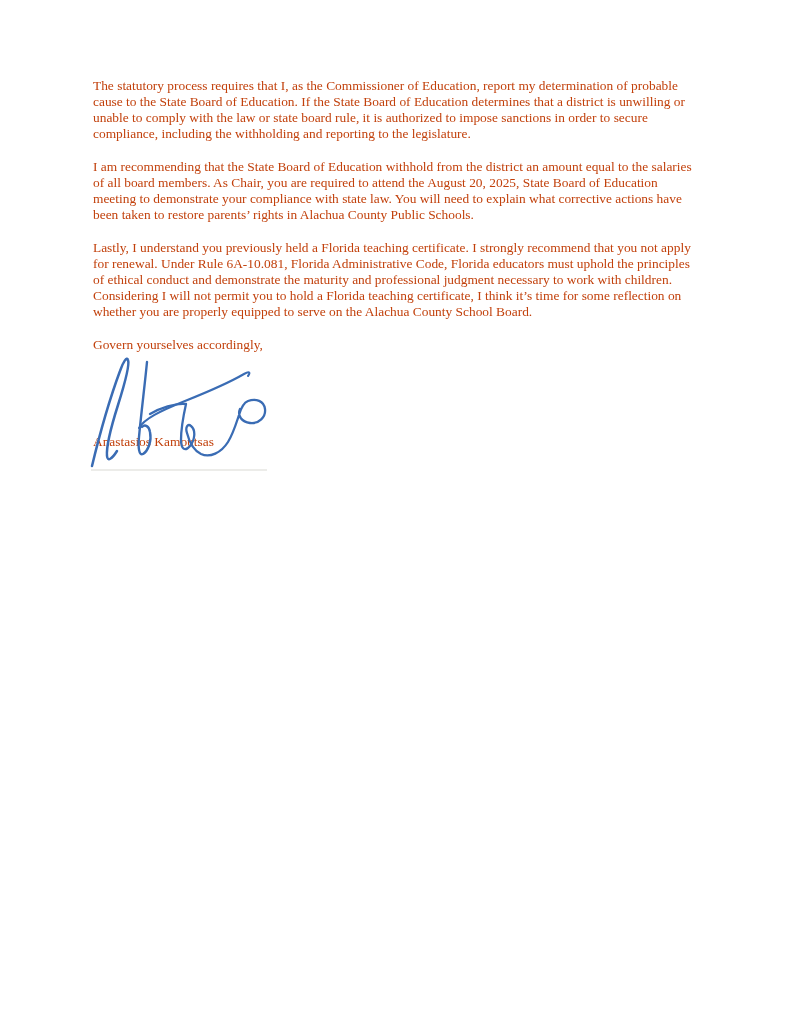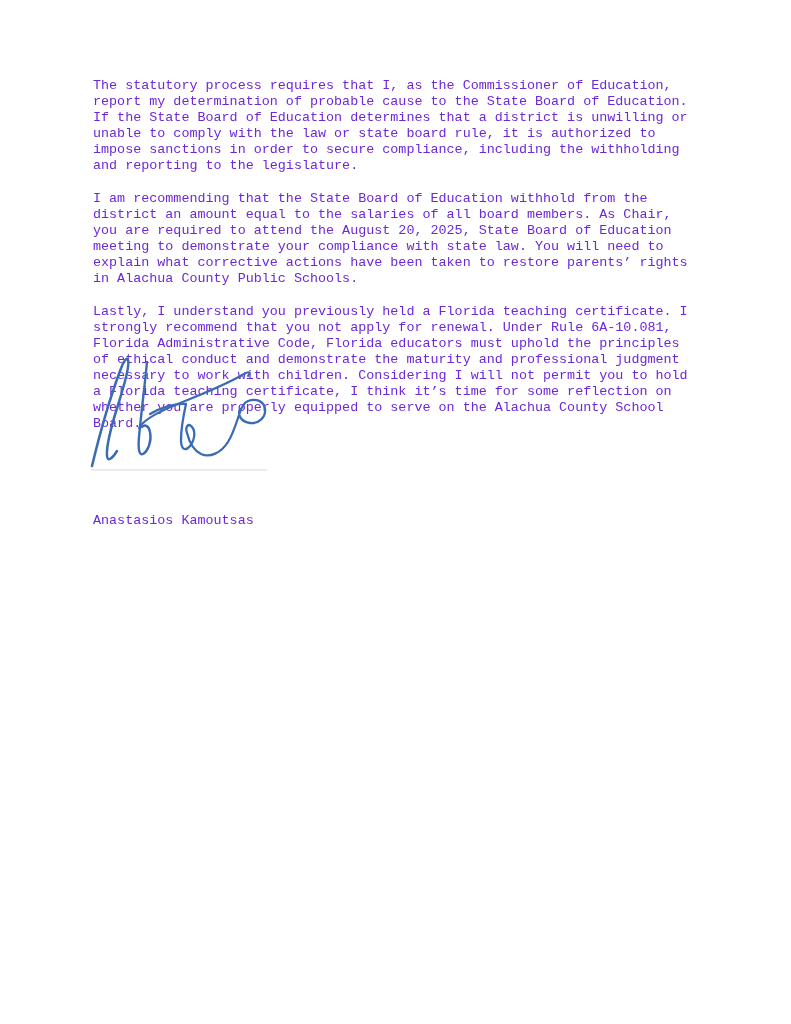--- a/index.html
+++ b/index.html
@@ -6,22 +6,22 @@
     margin: 0;
     padding: 0;
     background: #ffffff;
   }
   .page {
     position: relative;
     width: 791px;
     height: 1024px;
     background: #ffffff;
     overflow: hidden;
-    font-family: Liberation Mono, monospace;
-    color: #6d28d9;
+    font-family: Liberation Serif, serif;
+    color: #c2410c;
   }
   .letter {
     position: absolute;
     left: 93px;
     top: 78px;
     width: 601px;
     font-size: 13.4px;
     line-height: 16px;
   }
   .letter p {
@@ -61,20 +61,21 @@
 
 <div class="page">
   <div class="letter">
 
     <div id="paragraphs">
         <p>The statutory process requires that I, as the Commissioner of Education, report my determination of probable cause to the State Board of Education. If the State Board of Education determines that a district is unwilling or unable to comply with the law or state board rule, it is authorized to impose sanctions in order to secure compliance, including the withholding and reporting to the legislature.</p>
         <p>I am recommending that the State Board of Education withhold from the district an amount equal to the salaries of all board members. As Chair, you are required to attend the August 20, 2025, State Board of Education meeting to demonstrate your compliance with state law. You will need to explain what corrective actions have been taken to restore parents’ rights in Alachua County Public Schools.</p>
         <p>Lastly, I understand you previously held a Florida teaching certificate. I strongly recommend that you not apply for renewal. Under Rule 6A-10.081, Florida Administrative Code, Florida educators must uphold the principles of ethical conduct and demonstrate the maturity and professional judgment necessary to work with children. Considering I will not permit you to hold a Florida teaching certificate, I think it’s time for some reflection on whether you are properly equipped to serve on the Alachua County School Board.</p>
       </div>
 
+    <div class="closing">Govern yourselves accordingly,</div>
 
     <svg class="signature" viewBox="0 0 182 118" xmlns="http://www.w3.org/2000/svg" aria-hidden="true">
       <path class="ink" stroke-width="2.5" d="M 2 113 C 8 88, 20 45, 30 18 C 33 9, 37 3, 38 7 C 40 12, 34 33, 28 52 C 22 71, 16 92, 17 103 C 17.5 109, 22 106, 27 98" stroke="#3a6cb4"></path>
       <path class="ink" stroke-width="2.4" d="M 57 9 C 55 30, 51 62, 49 84 C 48 95, 49 103, 53 101 C 58 98, 62 88, 60 79 C 59 73, 55 71, 52 74" stroke="#3a6cb4"></path>
       <path class="ink" stroke-width="2.1" d="M 49 75 C 54 66, 70 58, 95 48 C 120 38, 142 28, 154 21 C 159 18, 161 19, 158 23" stroke="#3a6cb4"></path>
       <path class="ink" stroke-width="2.3" d="M 60 61 C 70 55, 85 50, 96 51 C 94 60, 91 75, 91 87 C 91 96, 95 99, 100 93 C 105 87, 106 77, 101 73 C 98 70, 95 74, 97 80 C 99 88, 103 97, 111 101 C 120 105, 131 100, 138 89 C 143 81, 146 71, 149 62 C 151 55, 153 50, 158 48 C 166 45, 174 48, 175 56 C 176 64, 169 71, 160 70 C 152 69, 147 63, 150 56" stroke="#3a6cb4"></path>
     </svg>
 
     <div class="sig-edge"></div>
 

